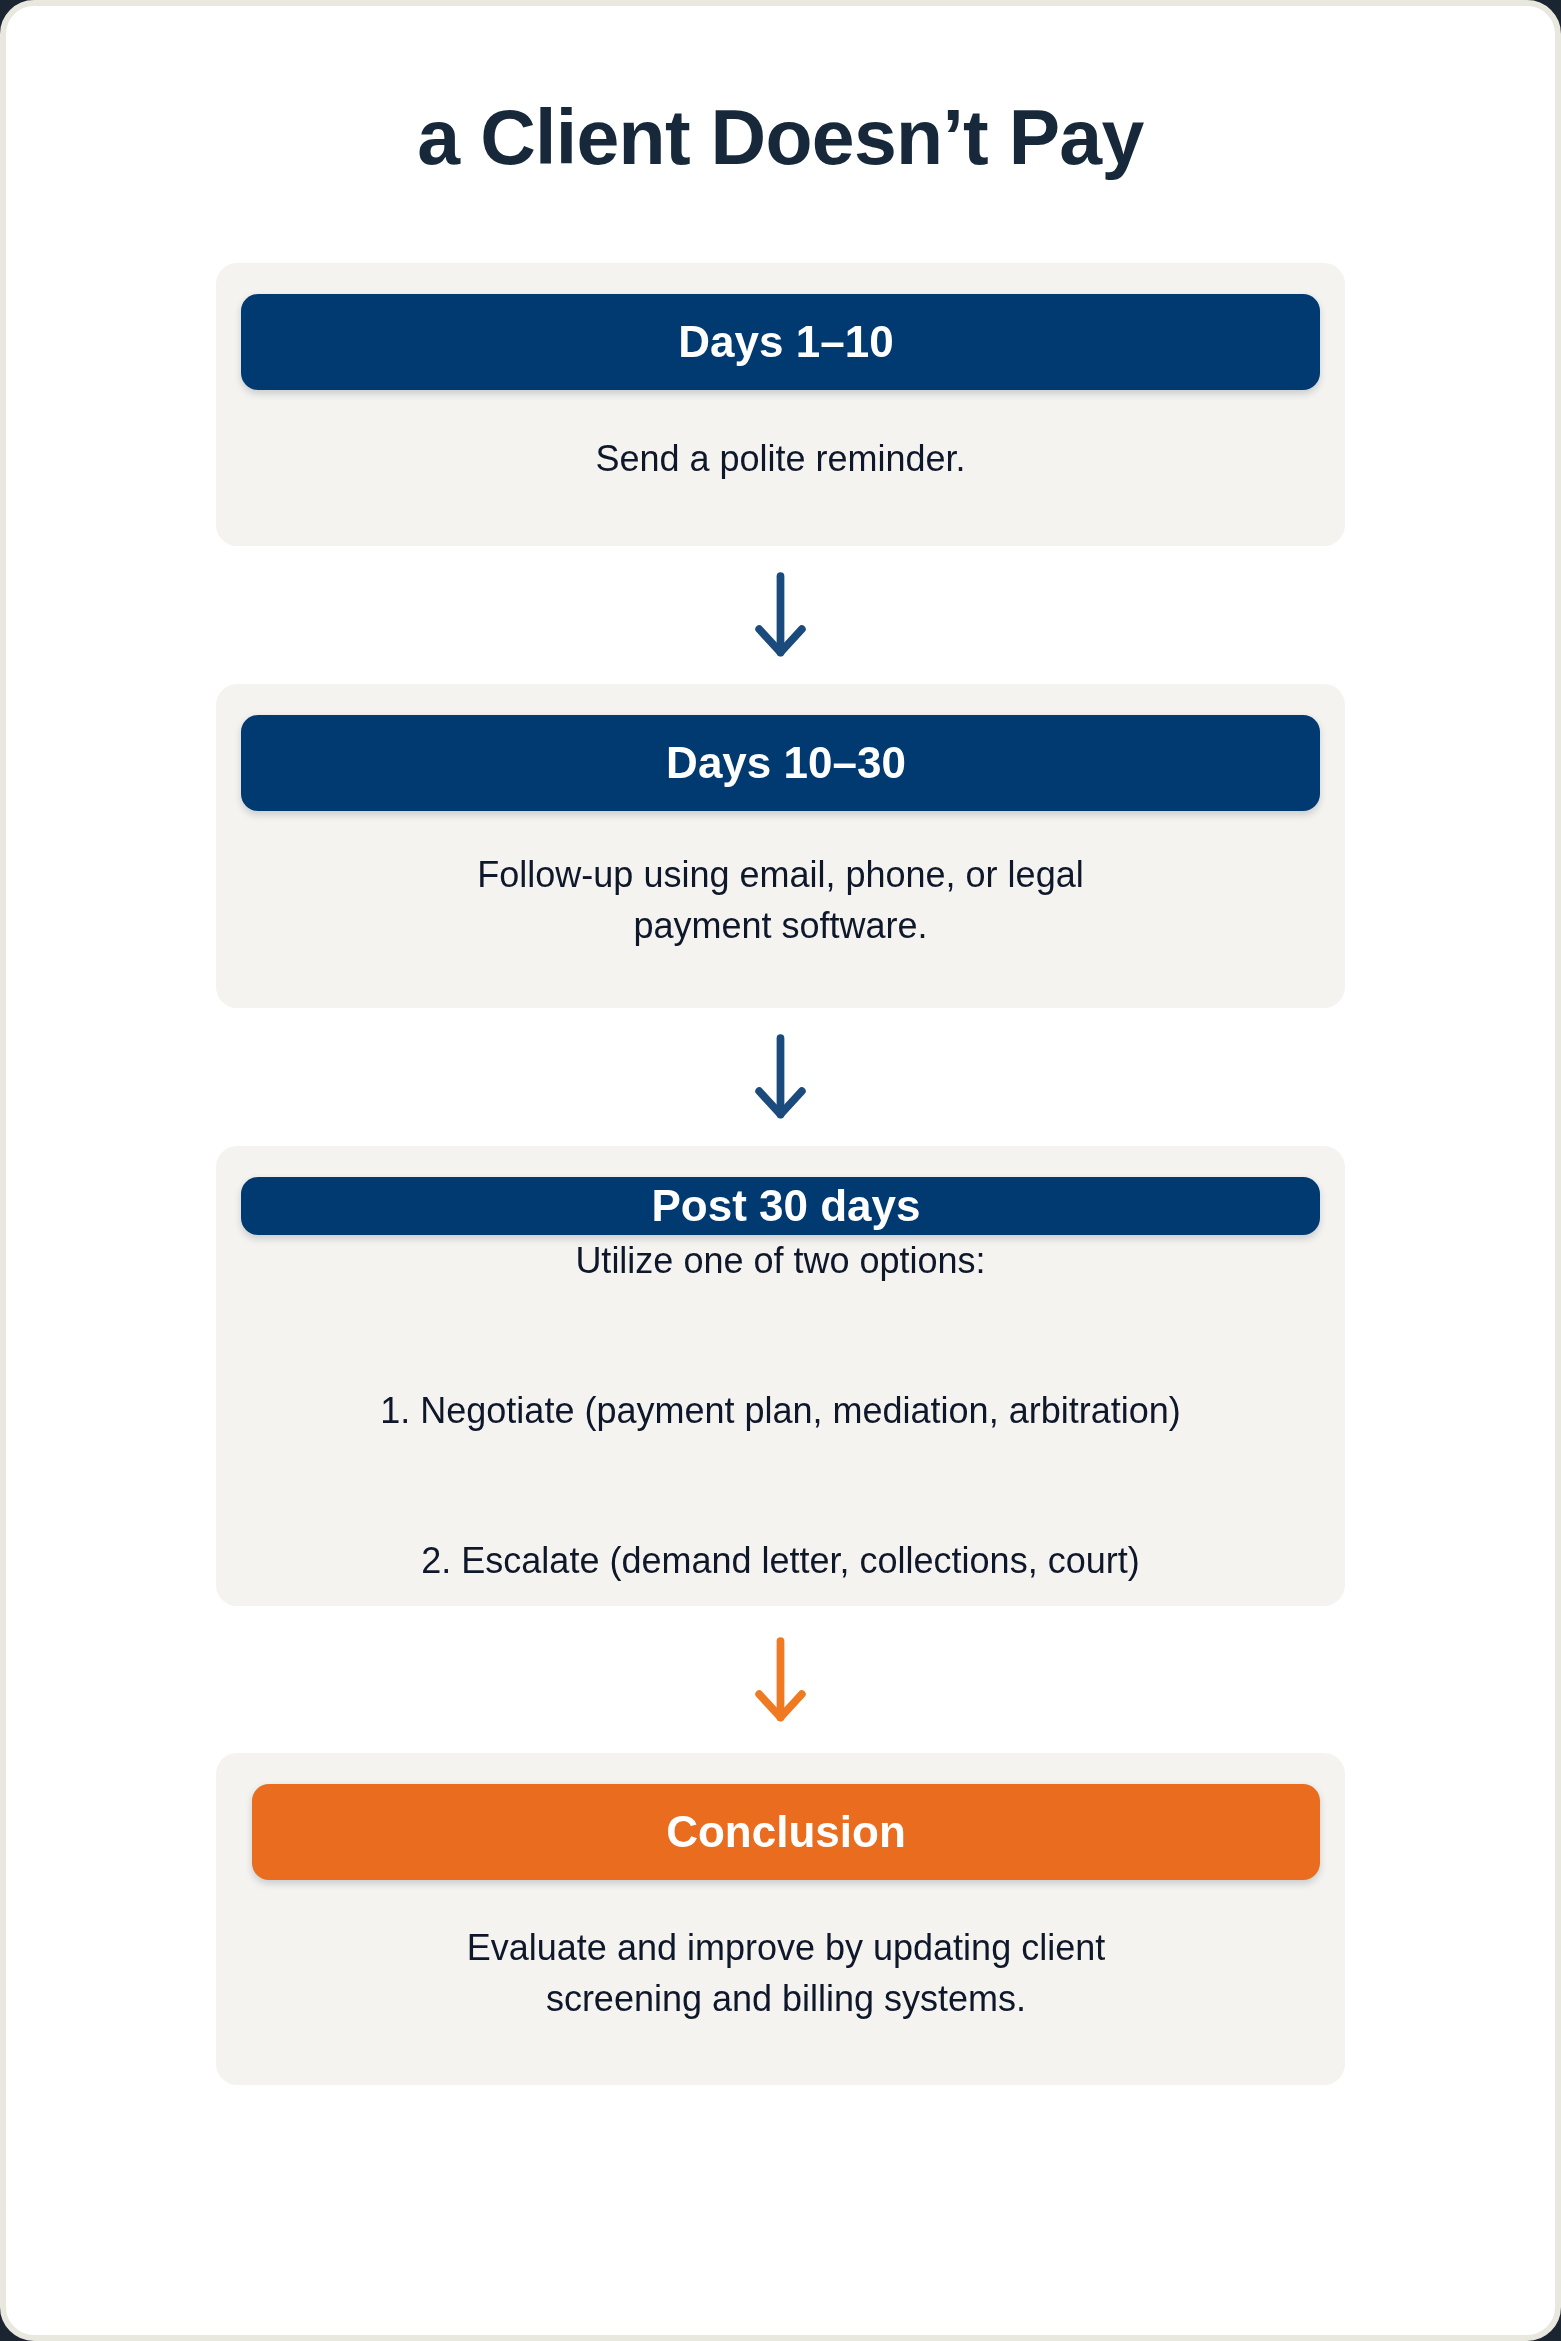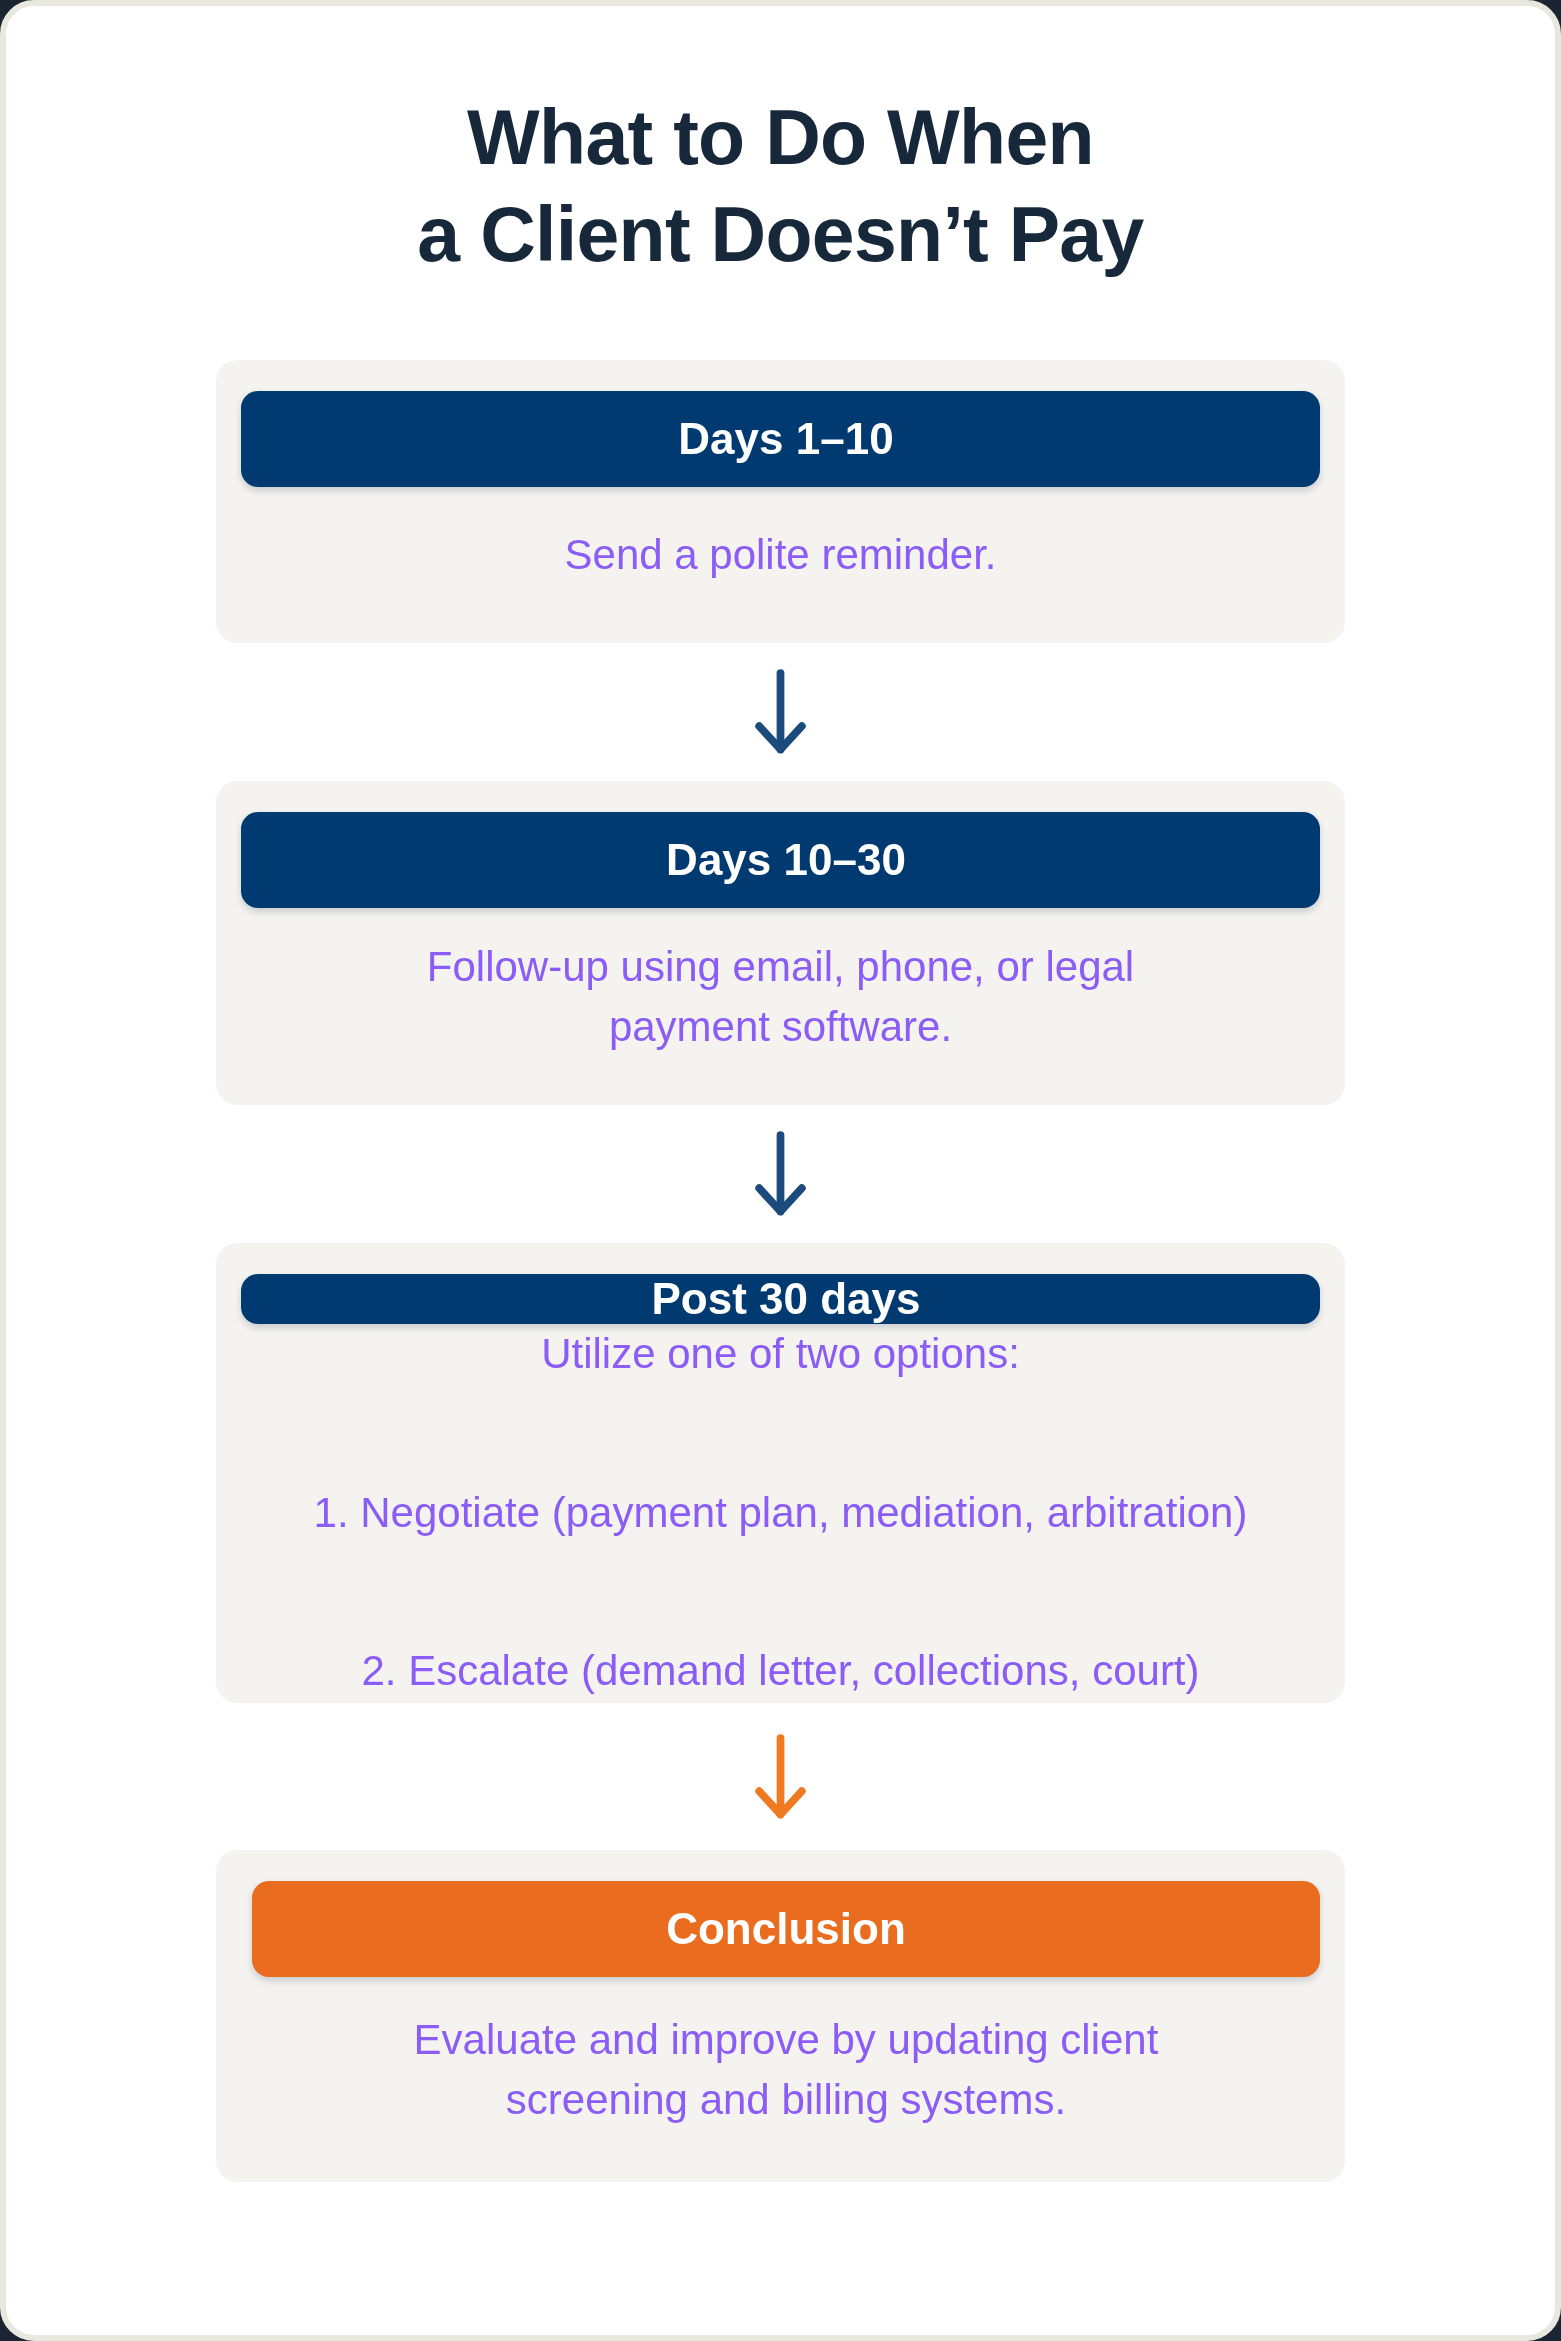--- a/index.html
+++ b/index.html
@@ -57,22 +57,22 @@
   .card-body{
     flex:1;
     display:flex;
     flex-direction:column;
     justify-content:center;
     align-items:center;
     text-align:center;
   }
   .card-body p{
     margin:0;
-    color:#8b5cf6;
-    font-size:42px;
+    color:#0f172a;
+    font-size:36px;
     font-weight:500;
     line-height:1.42;
     white-space:pre-line;
   }
   .card-body p + p{margin-top:99px;}
   .card-body p:empty{display:none;}
   .card1{height:283px;}
   .card2{height:324px;}
   .card3{height:460px;}
   .card4{height:332px;padding-left:36px;}
@@ -93,21 +93,20 @@
   .arrow.navy path{stroke:#1b4a7c;}
   .arrow.orange path{stroke:#ef7a22;}
 </style>
 </head>
 <body>
 
 <div class="page">
   <div class="content">
 
     <h1 class="title">
-      <span style="display:block">What to Do When</span>
       <span style="display:block">a Client Doesn’t Pay</span>
     </h1>
 
     <section class="card card1">
       <div class="card-header navy">
         <span>Days 1–10</span>
       </div>
       <div class="card-body">
         <p>Send a polite reminder.</p>
       </div>

